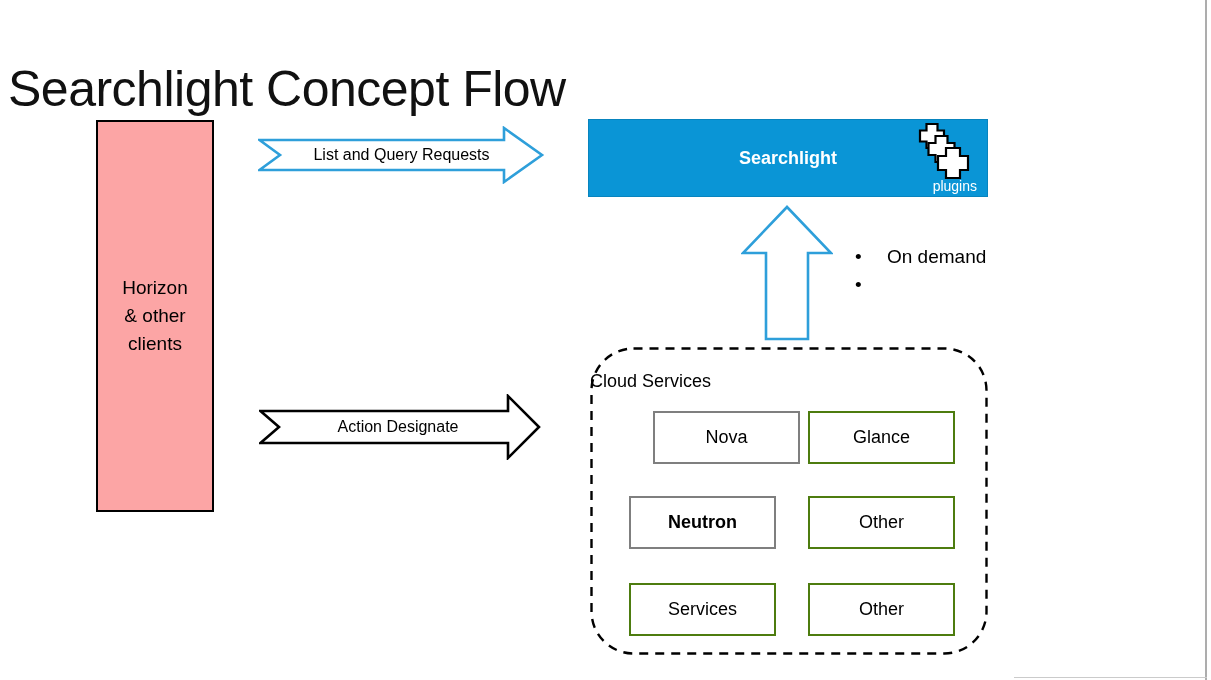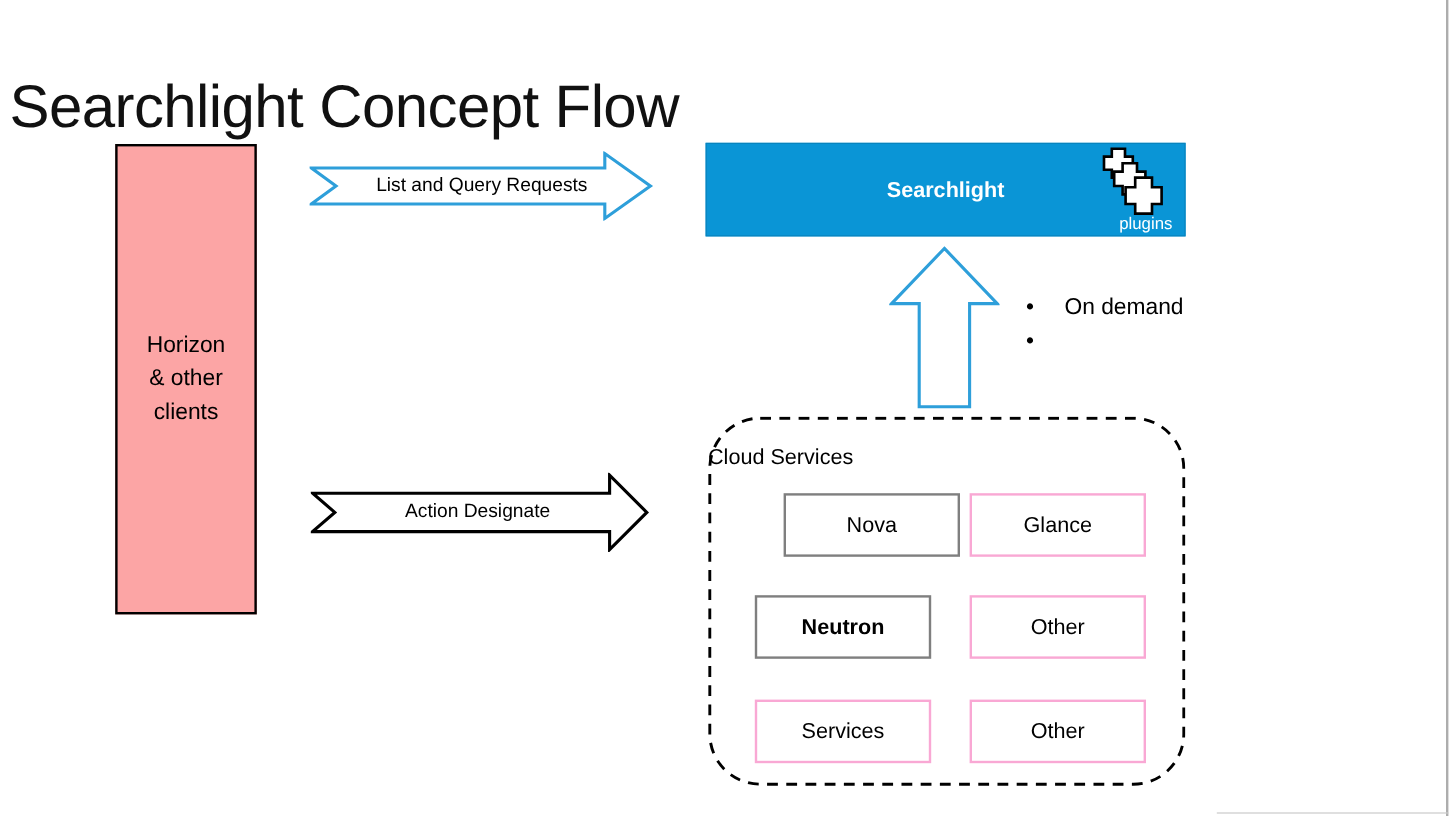--- a/index.html
+++ b/index.html
@@ -52,21 +52,21 @@
   .cloud-panel{left:590px;top:347px;width:398px;height:308px;}
   .cloud-panel .panel-border{position:absolute;inset:0;}
   .cloud-title{
     position:absolute;top:24px;left:0;width:100%;text-align:left;font-size:18px;
   }
   .service-box{
     position:absolute;width:147px;height:53px;box-sizing:border-box;background:#fff;
     display:flex;align-items:center;justify-content:center;font-size:18px;
   }
   .service-strong{border:2px solid #7F7F7F;}
-  .service-light{border:2px solid #f9a8d4;}
+  .service-light{border:2px solid #4d7c0f;}
   .pos-r1c1{left:39px;top:64px;margin-left:24px;}  .pos-r1c2{left:218px;top:64px;}
   .pos-r2c1{left:39px;top:149px;font-weight:bold;} .pos-r2c2{left:218px;top:149px;}
   .pos-r3c1{left:39px;top:236px;} .pos-r3c2{left:218px;top:236px;}
 
   
   .edge-right{left:1205px;top:0;width:2px;height:680px;background:#ADADAD;}
   .edge-bottom{left:1014px;top:677px;width:193px;height:1px;background:#CBCBCB;}
 </style>
 </head>
 <body>

